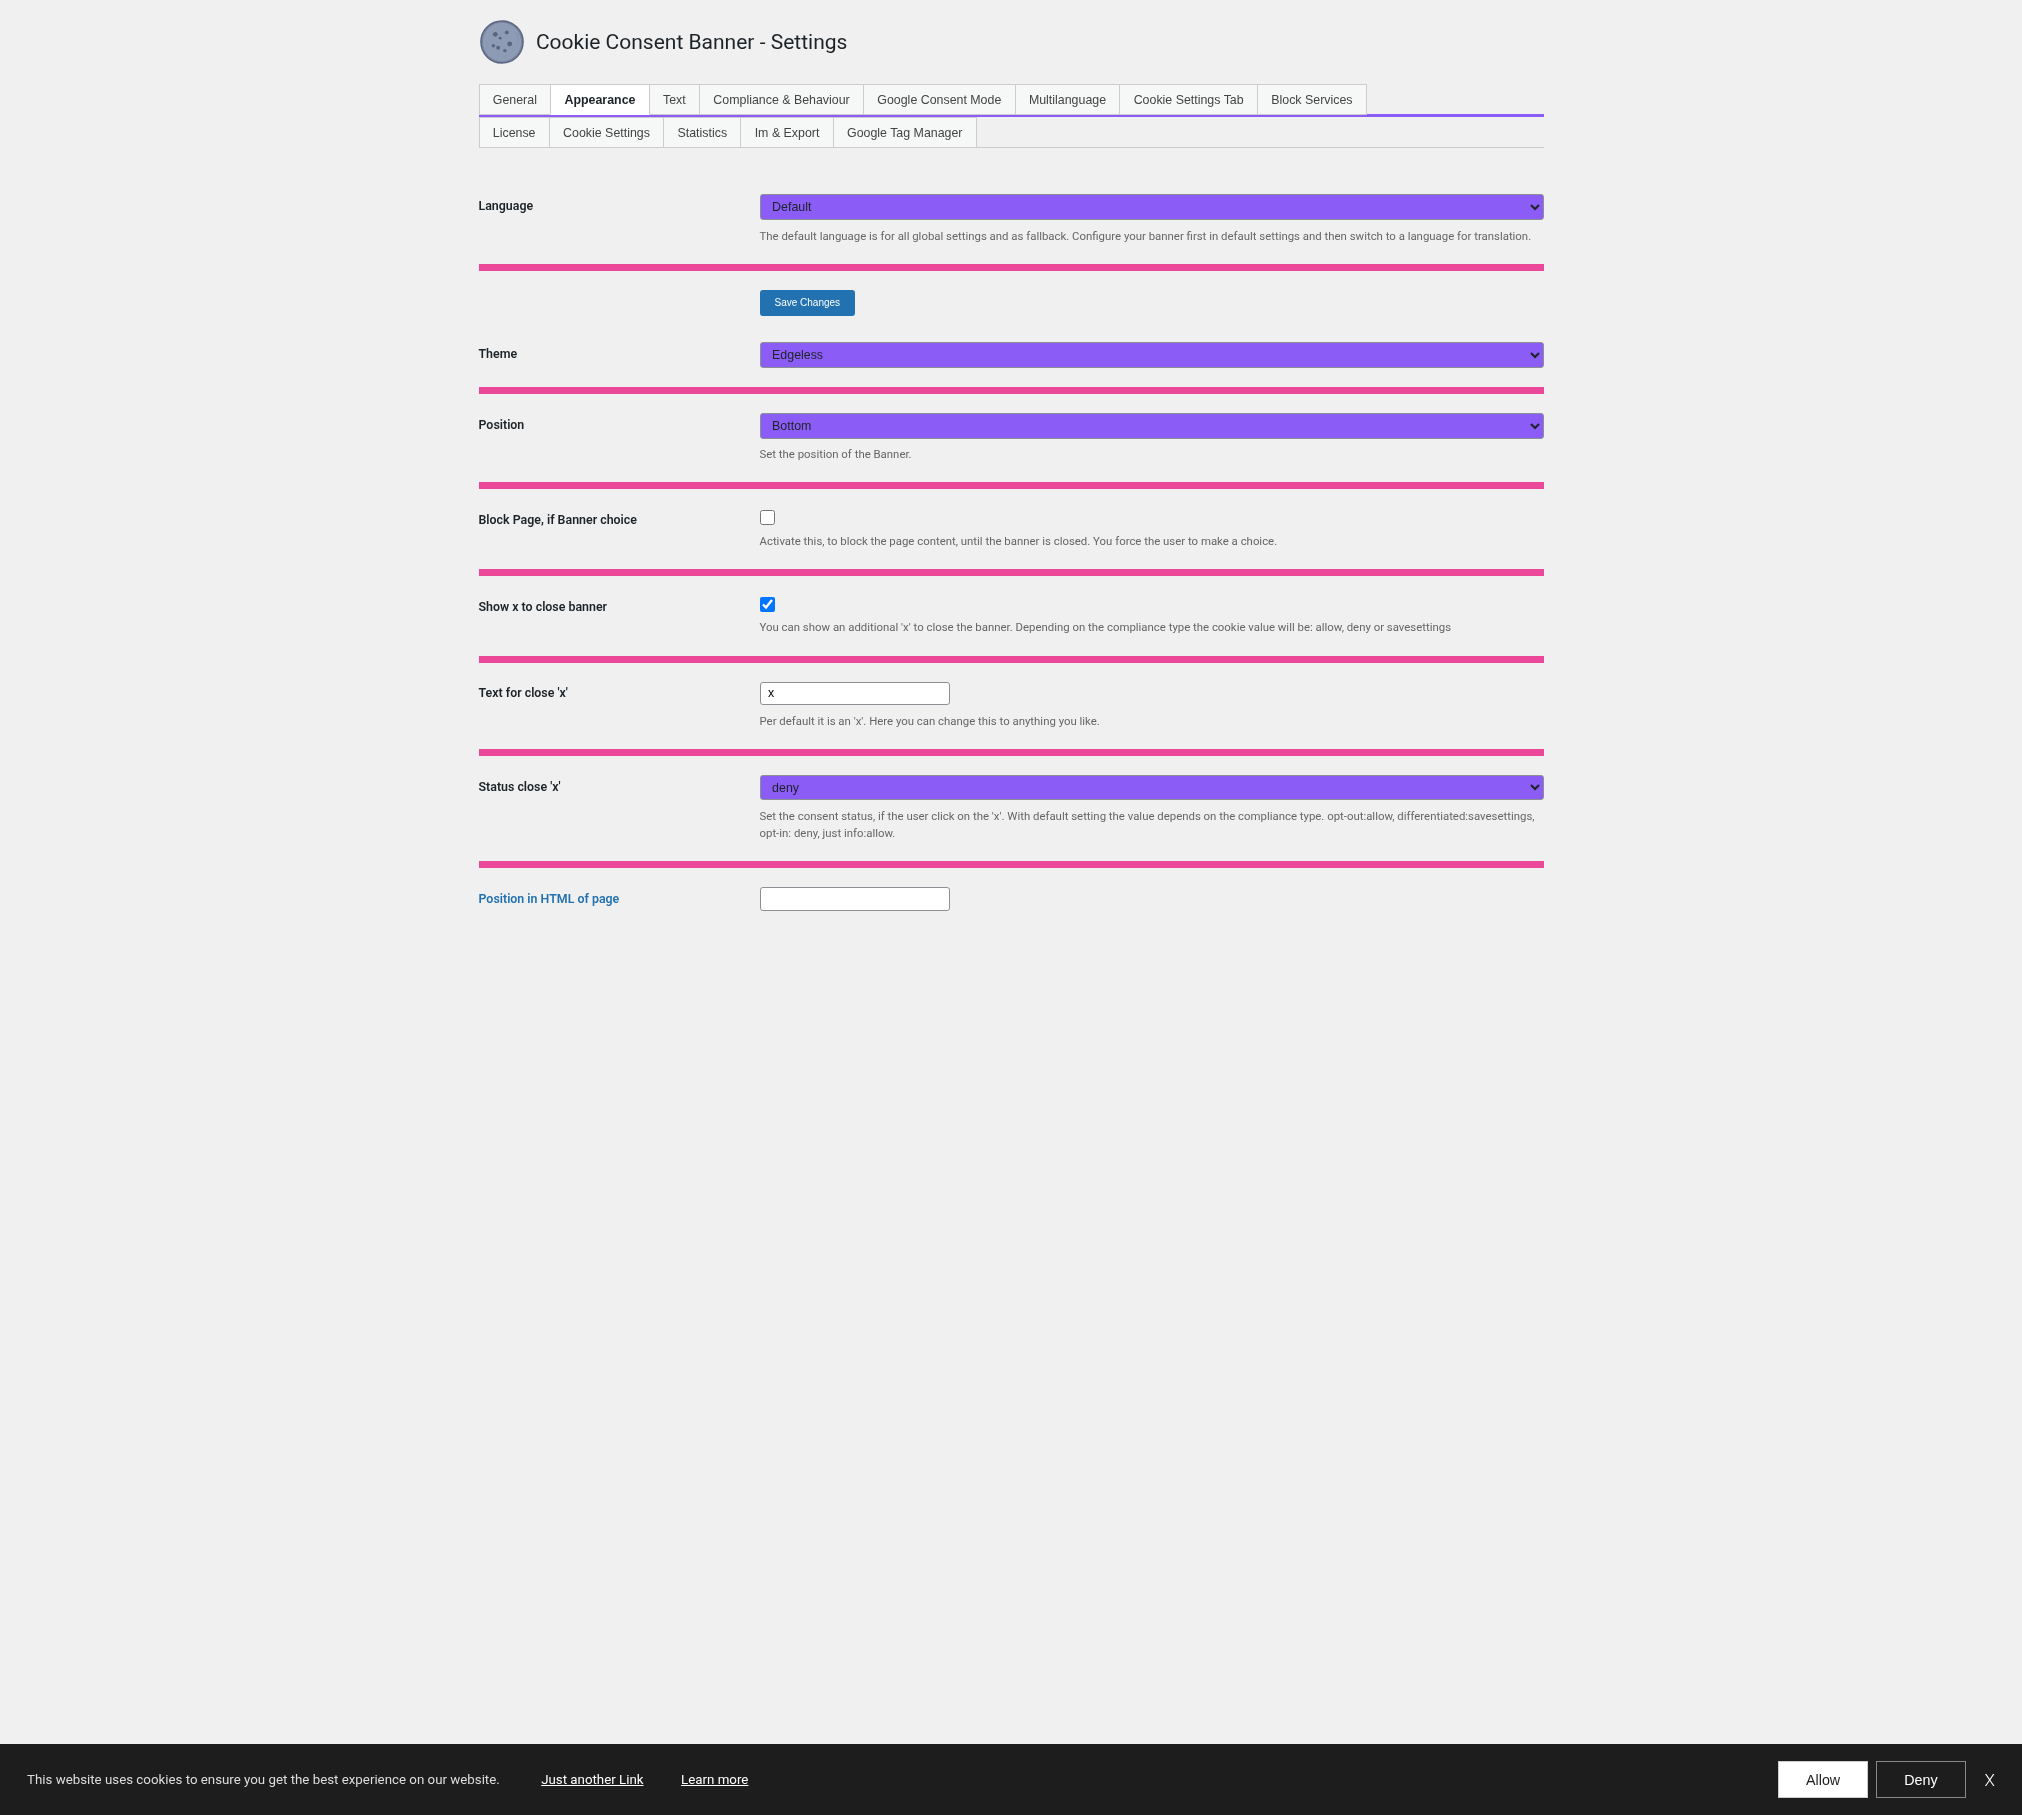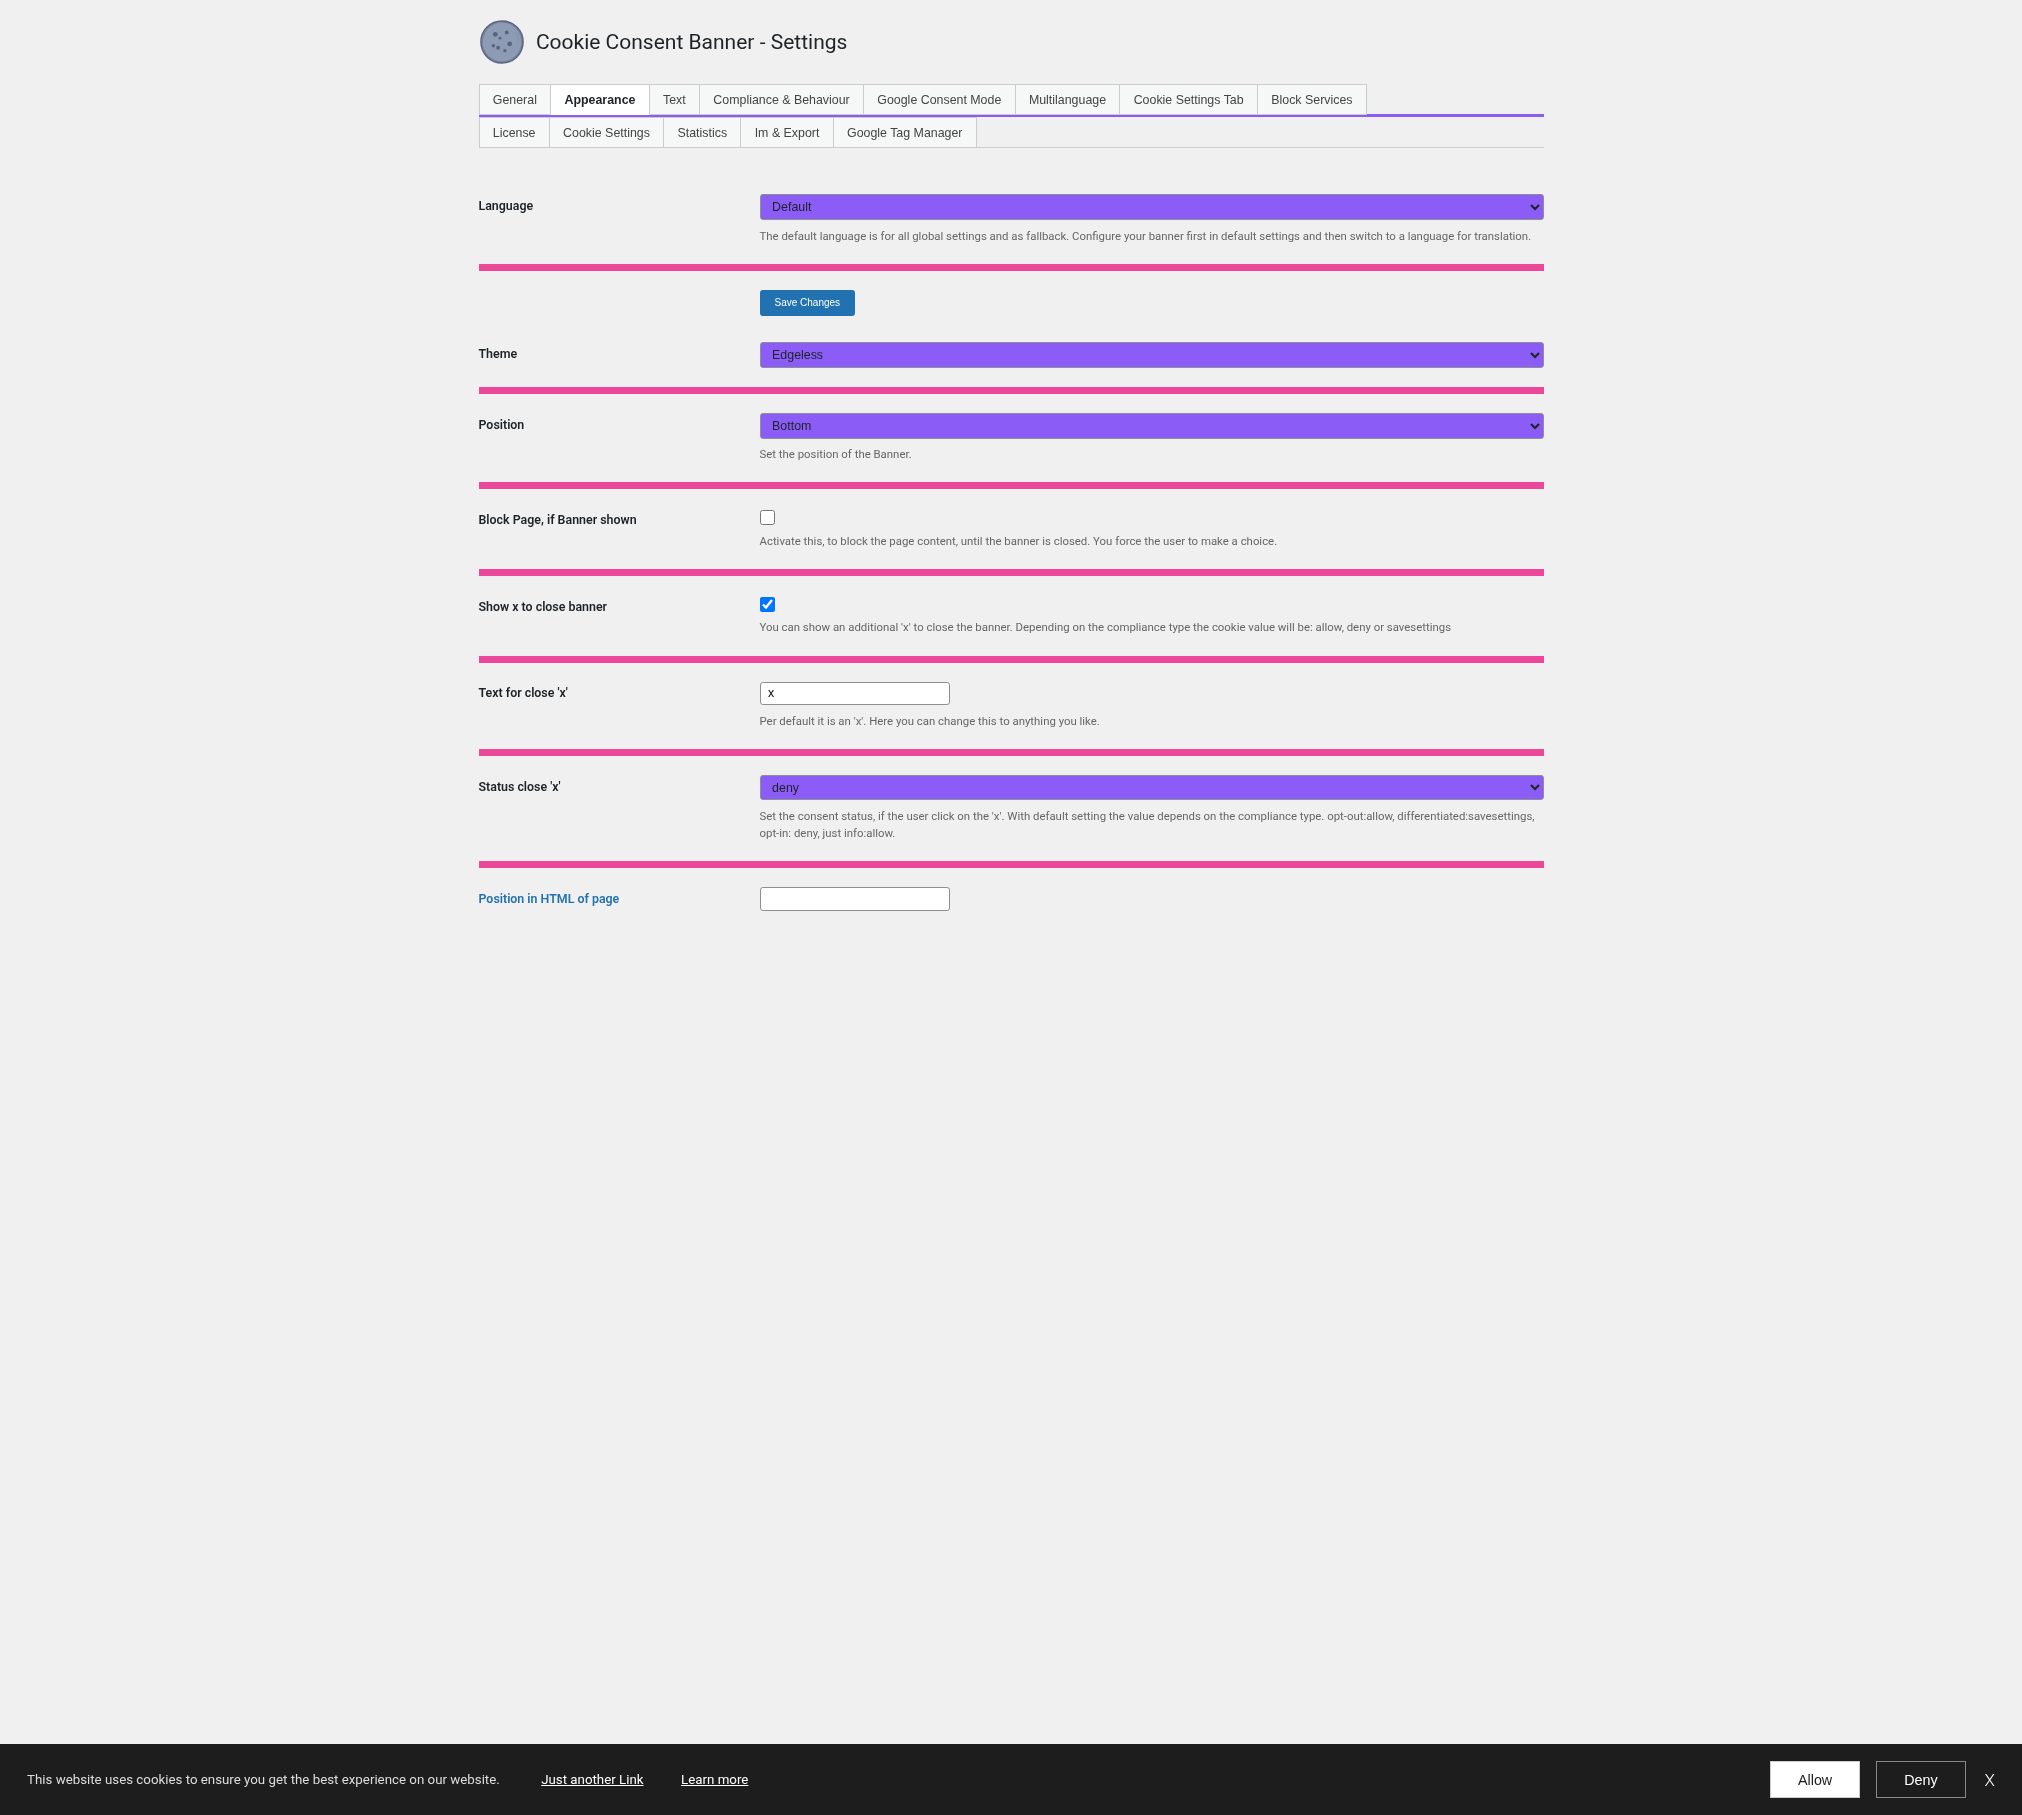--- a/index.html
+++ b/index.html
@@ -148,21 +148,21 @@
     .cookie-banner-link {
       color: #fff;
       text-decoration: underline;
       cursor: pointer;
       font-size: 13.3px;
       white-space: nowrap;
     }
     .cookie-banner-buttons {
       display: flex;
       align-items: center;
-      gap: 16px;
+      gap: 8px;
     }
     .btn-allow {
       background: #fff;
       color: #1d1d1d;
       border: 1px solid #ccc;
       padding: 9.5px 27px;
       font-size: 14.3px;
       cursor: pointer;
       font-weight: 500;
     }
@@ -275,21 +275,21 @@
           <option>Top Left</option>
           <option>Top Right</option>
           <option>Bottom Left</option>
           <option>Bottom Right</option>
         </select>
         <div class="setting-desc">Set the position of the Banner.</div>
       </div>
     </div>
 
     <div class="settings-row">
-      <div class="setting-label">Block Page, if Banner shown</div>
+      <div class="setting-label">Block Page, if Banner choice</div>
       <div class="setting-control">
         <input type="checkbox" class="form-checkbox" style="">
         <div class="setting-desc">Activate this, to block the page content, until the banner is closed. You force the user to make a choice.</div>
       </div>
     </div>
 
     <div class="settings-row">
       <div class="setting-label">Show x to close banner</div>
       <div class="setting-control">
         <input type="checkbox" class="form-checkbox" checked="" style="">

